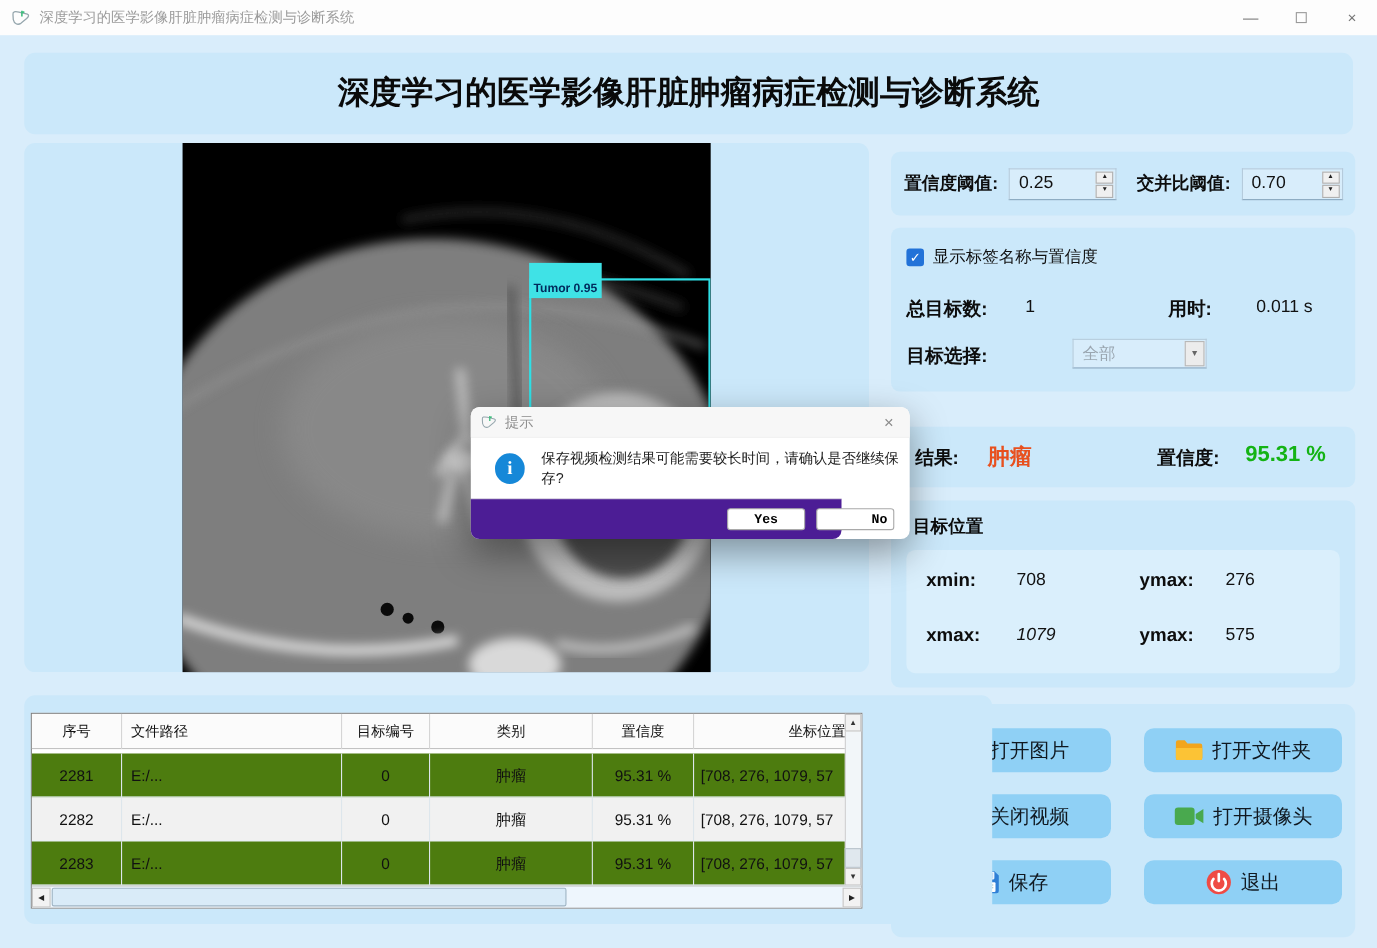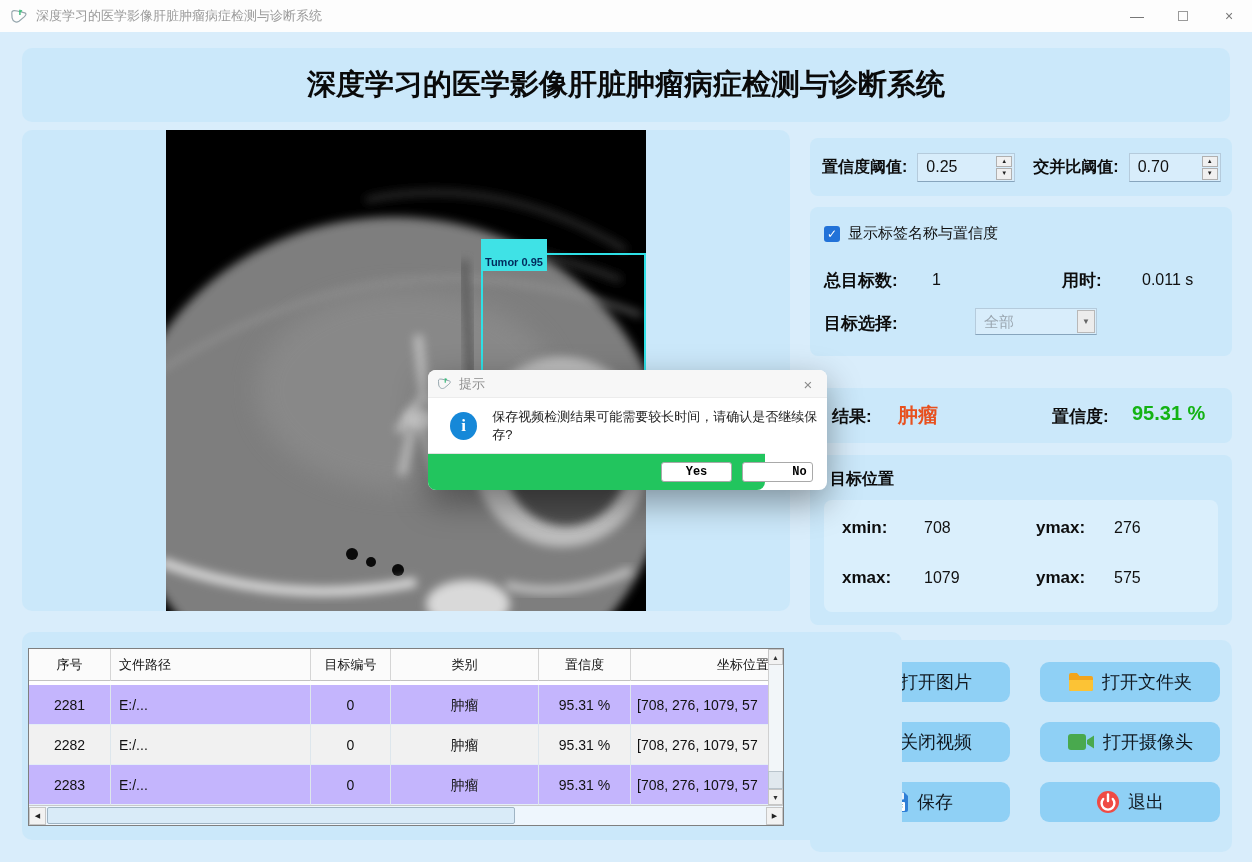--- a/index.html
+++ b/index.html
@@ -64,21 +64,21 @@
   .abtn { position:absolute; width:180px; height:40px; background:#8fd0f5; border-radius:9px; display:flex; align-items:center; justify-content:center; gap:8px; font-size:18px; color:#101820; cursor:default; }
   .abtn svg { flex:0 0 auto; }
 
   
   .tablepanel { left:22px; top:632px; width:880px; height:208px; }
   .tbl { position:absolute; left:6px; top:16px; width:756px; height:178px; background:#fff; border:1px solid #7f7f7f; }
   .thead { position:absolute; left:0; top:0; width:740px; height:32px; background:#fbfbfb; border-bottom:1px solid #c2c2c2; display:flex; }
   .hcell { height:32px; line-height:32px; font-size:13px; color:#111; text-align:center; border-right:1px solid #d5d5d5; overflow:hidden; white-space:nowrap; }
   .tbody { position:absolute; left:0; top:36px; width:740px; }
   .trow { display:flex; height:40px; border-bottom:1px solid #e4eef6; }
-  .trow.odd { background:#c4b5fd; }
+  .trow.odd { background:#4d7c0f; }
   .trow.even { background:#f1f1f1; }
   .tcell { height:40px; line-height:40px; font-size:14px; color:#111; text-align:center; border-right:1px solid #dde6ec; overflow:hidden; white-space:nowrap; }
   .c0{width:82px;} .c1{width:200px; text-align:left; padding-left:8px;} .c2{width:80px;} .c3{width:148px;} .c4{width:92px;} .c5{width:138px; text-align:left; padding-left:6px; border-right:none;}
   .hc5 { text-align:right; }
 
   
   .vsb { position:absolute; right:0; top:0; width:15px; height:156px; background:#f2f6f9; border-left:1px solid #d0d0d0; }
   .sbtn { position:absolute; width:15px; height:16px; background:#f2f2f2; border:1px solid #c6c6c6; color:#333; font-size:7px; display:flex; align-items:center; justify-content:center; }
   .vthumb { position:absolute; right:0; bottom:16px; width:15px; height:18px; background:#e0e8ee; border:1px solid #b9c4cc; }
   .hsb { position:absolute; left:0; bottom:0; width:754px; height:20px; background:#eef6fd; border-top:1px solid #c9c9c9; }
@@ -87,21 +87,21 @@
 
   
   .dialog { position:absolute; left:428px; top:370px; width:399px; height:120px; background:#fff; border-radius:8px; box-shadow:0 12px 34px rgba(0,0,0,.38); z-index:50; }
   .dtitle { height:28px; background:#f7f7f7; border-radius:8px 8px 0 0; display:flex; align-items:center; border-bottom:1px solid #ececec; }
   .dtitle .ttext { font-size:13px; color:#8c8c8c; margin-left:7px; }
   .dtitle .appicon { margin-left:9px; width:15px; height:15px; }
   .dclose { position:absolute; right:10px; top:6px; width:18px; height:18px; color:#8a8a8a; font-size:15px; text-align:center; line-height:17px; }
   .dbody { position:absolute; left:0; top:28px; width:399px; height:55px; display:flex; align-items:center; }
   .dinfo { margin-left:22px; width:28px; height:28px; border-radius:50%; background:#1688d8; color:#fff; font-size:17px; font-weight:bold; font-family:"Liberation Serif",serif; display:flex; align-items:center; justify-content:center; }
   .dmsg { margin-left:15px; font-size:13px; color:#1c1c1c; }
-  .dfoot { position:absolute; left:0; bottom:0; width:337px; height:37px; background:#22c55e; border-top:1px solid #e2e2e2; border-radius:0 0 8px 8px; }
+  .dfoot { position:absolute; left:0; bottom:0; width:337px; height:37px; background:#4c1d95; border-top:1px solid #e2e2e2; border-radius:0 0 8px 8px; }
   .dbtn { position:absolute; top:8px; width:71px; height:20px; background:#fff; border:1px solid #a9a9a9; border-radius:3px; font-family:"Liberation Mono","DejaVu Sans Mono",monospace; font-size:12px; font-weight:bold; color:#000; text-align:center; line-height:18px; }
 </style>
 </head>
 <body>
 
 <div id="app">
 
   <div class="titlebar">
     <svg class="appicon" viewBox="0 0 20 20">
       <path d="M2 7 C1.5 4 4 3.5 8 4.5 L16.5 6.5 C18.5 7.2 18 9 15.8 11 L10 15.8 C6.5 18 3.2 16 2.3 12 Z" fill="none" stroke="#95a6ad" stroke-width="1.3"></path>
@@ -197,21 +197,21 @@
   </div>
 
   <div class="panel target">
     <h3>目标位置</h3>
     <div class="posbox">
       <span class="poslbl" style="left:18px; top:18px;">xmin:</span>
       <span class="posval" style="left:100px; top:19px;">708</span>
       <span class="poslbl" style="left:212px; top:18px;">ymax:</span>
       <span class="posval" style="left:290px; top:19px;">276</span>
       <span class="poslbl" style="left:18px; top:68px;">xmax:</span>
-      <span class="posval" style="left:100px; top:69px;">1079</span>
+      <span class="posval" style="left:100px; top:69px;font-style:italic;">1079</span>
       <span class="poslbl" style="left:212px; top:68px;">ymax:</span>
       <span class="posval" style="left:290px; top:69px;">575</span>
     </div>
   </div>
 
   <div class="panel actions">
     <div class="abtn" style="left:20px; top:22px;">
       <svg width="24" height="24" viewBox="0 0 24 24">
         <rect x="1" y="2" width="22" height="20" rx="3" fill="#f6b81e"></rect>
         <circle cx="17" cy="8" r="2.4" fill="#fff"></circle>

